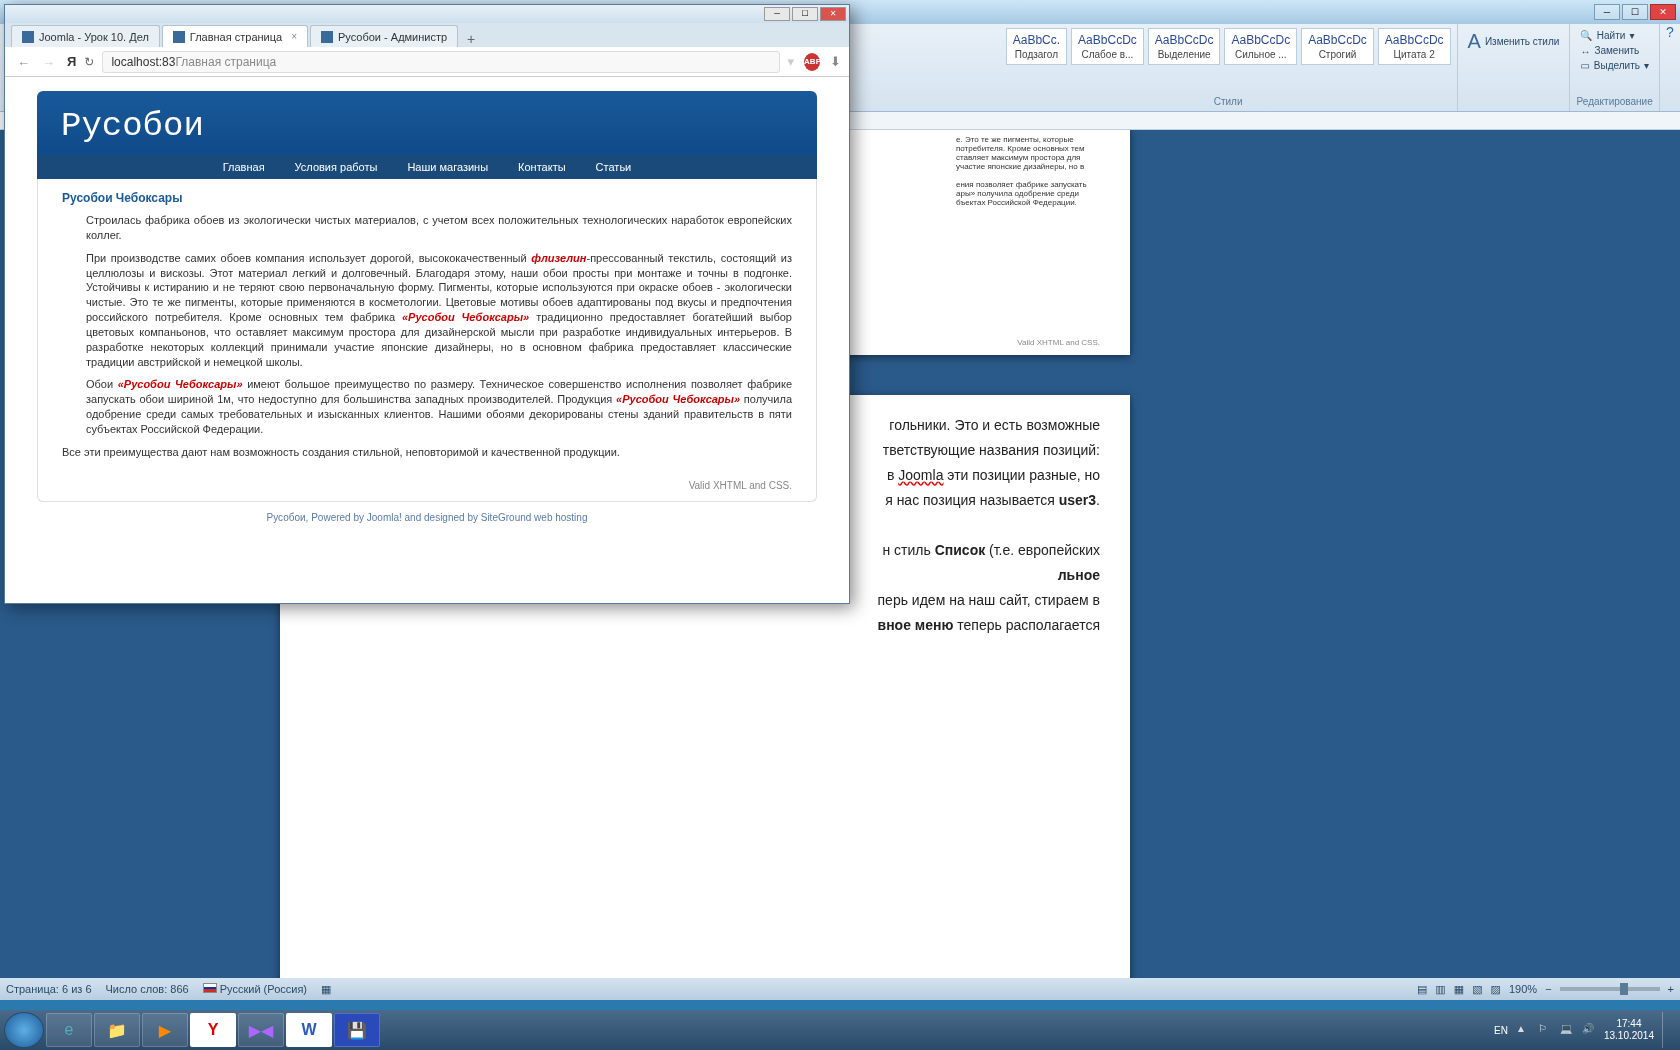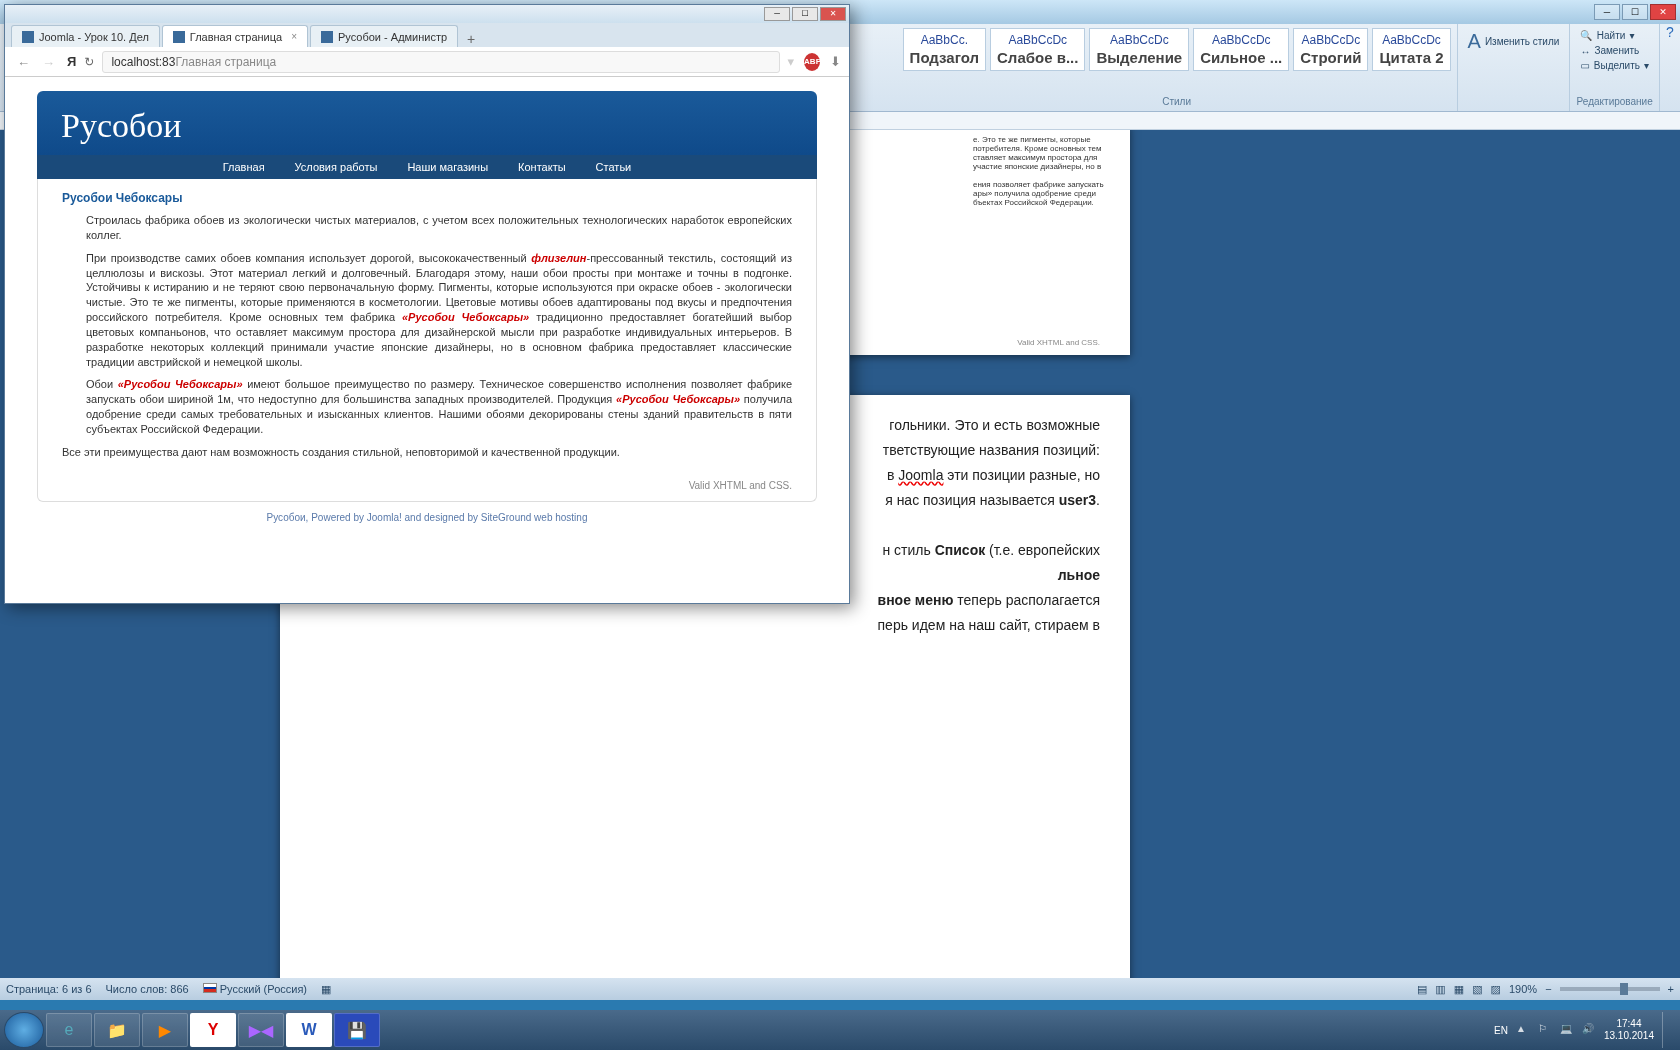--- a/index.html
+++ b/index.html
@@ -9,27 +9,27 @@
 .word-window { position: absolute; left: 0; top: 0; width: 1680px; height: 1000px; background: #fff; }
 .word-titlebar { height: 24px; background: linear-gradient(#cde6f7, #a5c9e3); display: flex; justify-content: flex-end; align-items: center; padding-right: 4px; gap: 2px; }
 .word-winbtn { width: 26px; height: 16px; background: rgba(255,255,255,0.3); border: 1px solid #7a9ab5; font-size: 9px; text-align: center; line-height: 14px; }
 .word-winbtn.close { background: #e04343; color: #fff; border-color: #a03030; }
 .word-ribbon { height: 88px; background: linear-gradient(#e8f0f7, #d5e3f0); border-bottom: 1px solid #a0b8d0; display: flex; align-items: stretch; }
 .ribbon-group { border-right: 1px solid #b8cde0; padding: 4px 6px; display: flex; flex-direction: column; justify-content: space-between; font-size: 10px; color: #2a4a68; }
 .ribbon-group-label { text-align: center; color: #5a7a98; font-size: 10px; }
 .styles-row { display: flex; gap: 4px; align-items: flex-end; }
 .style-box { border: 1px solid #b8cde0; background: #fff; padding: 4px 6px; text-align: center; font-size: 10px; min-width: 56px; }
 .style-preview { font-size: 12px; color: #2a4a9a; margin-bottom: 2px; }
-.style-name { font-size: 15px; color: #444; font-weight: bold; }
+.style-name { font-size: 10px; color: #444; }
 .ribbon-btn { display: flex; align-items: center; gap: 4px; font-size: 10px; color: #2a4a68; padding: 2px 4px; }
 .word-ruler { height: 18px; background: #f0f5fa; border-bottom: 1px solid #c0d0e0; font-size: 8px; color: #666; padding-left: 40px; display: flex; align-items: center; gap: 20px; overflow: hidden; }
 .word-page-area { position: absolute; left: 0; top: 130px; right: 0; bottom: 22px; background: #2a5a8a; overflow: hidden; }
 .word-page { position: absolute; background: #fff; box-shadow: 0 2px 8px rgba(0,0,0,0.5); }
 .page1 { left: 280px; top: -5px; width: 850px; height: 230px; padding: 10px 20px; font-size: 9px; color: #333; }
-.page1-inner { position: absolute; right: 17px; top: 10px; width: 140px; font-size: 8px; color: #333; }
+.page1-inner { position: absolute; right: 34px; top: 10px; width: 140px; font-size: 8px; color: #333; }
 .page1-footer { position: absolute; right: 30px; bottom: 8px; font-size: 8px; color: #888; }
 .page2 { left: 280px; top: 265px; width: 850px; height: 680px; padding: 20px 30px; font-size: 14px; color: #222; line-height: 1.5; }
 .page2 p { margin-bottom: 4px; }
 .red-underline { text-decoration: underline wavy #e00; }
 .word-statusbar { position: absolute; left: 0; right: 0; bottom: 0; height: 22px; background: linear-gradient(#d5e3f0, #b8cde0); display: flex; align-items: center; font-size: 11px; color: #2a4a68; padding: 0 6px; justify-content: space-between; }
 .word-status-left { display: flex; gap: 14px; align-items: center; }
 .word-status-right { display: flex; gap: 8px; align-items: center; }
 .zoom-slider { width: 100px; height: 4px; background: #9ab; position: relative; }
 .zoom-thumb { width: 8px; height: 12px; background: #5a7a98; position: absolute; left: 60%; top: -4px; }
 
@@ -51,21 +51,21 @@
 .addr-reload { color: #666; font-size: 12px; }
 .addr-field { flex: 1; background: #f8f8f8; border: 1px solid #ddd; border-radius: 3px; height: 22px; display: flex; align-items: center; padding: 0 8px; font-size: 12px; color: #444; }
 .addr-host { color: #333; }
 .addr-title { color: #888; }
 .addr-icons { display: flex; gap: 10px; align-items: center; color: #888; font-size: 13px; }
 .abp { background: #c33; color: #fff; border-radius: 50%; width: 16px; height: 18px; font-size: 8px; text-align: center; line-height: 18px; font-weight: bold; }
 
 .browser-content { position: absolute; left: 0; top: 72px; right: 0; bottom: 0; background: #fff; overflow: hidden; }
 .site-wrap { margin: 14px 32px; }
 .site-header { background: linear-gradient(#1a5a9a, #0f4a8a); border-radius: 6px 6px 0 0; padding: 16px 24px 10px; }
-.site-title { color: #fff; font-size: 34px; font-family: Liberation Serif, serif; }
+.site-title { color: #fff; font-size: 34px; font-family: Liberation Mono, monospace; }
 .site-nav { background: #1a4a7a; display: flex; gap: 30px; padding: 6px 0; justify-content: center; font-size: 11px; }
 .site-nav a { color: #fff; }
 .site-body { background: #fff; border: 1px solid #ddd; border-top: none; border-radius: 0 0 6px 6px; padding: 12px 24px 10px; font-size: 11px; color: #333; }
 .site-h { color: #1a5a9a; font-size: 12px; font-weight: bold; margin-bottom: 6px; }
 .site-body p { text-align: justify; margin-bottom: 8px; line-height: 1.35; }
 .site-body p.indent { padding-left: 24px; margin-top: 8px; }
 .red-bold { color: #c00; font-weight: bold; font-style: italic; }
 .site-footer-valid { text-align: right; font-size: 10px; color: #888; margin-top: 20px; }
 .site-bottom-credit { text-align: center; font-size: 10px; color: #5a7aaa; margin-top: 10px; }
 
@@ -160,22 +160,22 @@
       <div class="page1-footer">Valid XHTML and CSS.</div>
     </div>
     <div class="word-page page2">
       <p style="text-align:right"><span>гольники. Это и есть возможные</span></p>
       <p style="text-align:right"><span>тветствующие названия позиций:</span></p>
       <p style="text-align:right"><span>в </span><span class="red-underline">Joomla</span><span> эти позиции разные, но</span></p>
       <p style="text-align:right"><span>я нас позиция называется </span><b>user3</b>.</p>
       <p>&nbsp;</p>
       <p style="text-align:right"><span>н стиль </span><b>Список</b><span> (т.е. европейских</span></p>
       <p style="text-align:right"><b>льное</b></p>
+      <p style="text-align:right"><span>перь идем на наш сайт, стираем в</span></p>
       <p style="text-align:right"><b>вное меню</b><span> теперь располагается</span></p>
-      <p style="text-align:right"><span>перь идем на наш сайт, стираем в</span></p>
     </div>
   </div>
   <div class="word-statusbar">
     <div class="word-status-left">
       <span>Страница: 6 из 6</span>
       <span>Число слов: 866</span>
       <span><span class="flag-ru"></span> <span>Русский (Россия)</span></span>
       <span>▦</span>
     </div>
     <div class="word-status-right">

